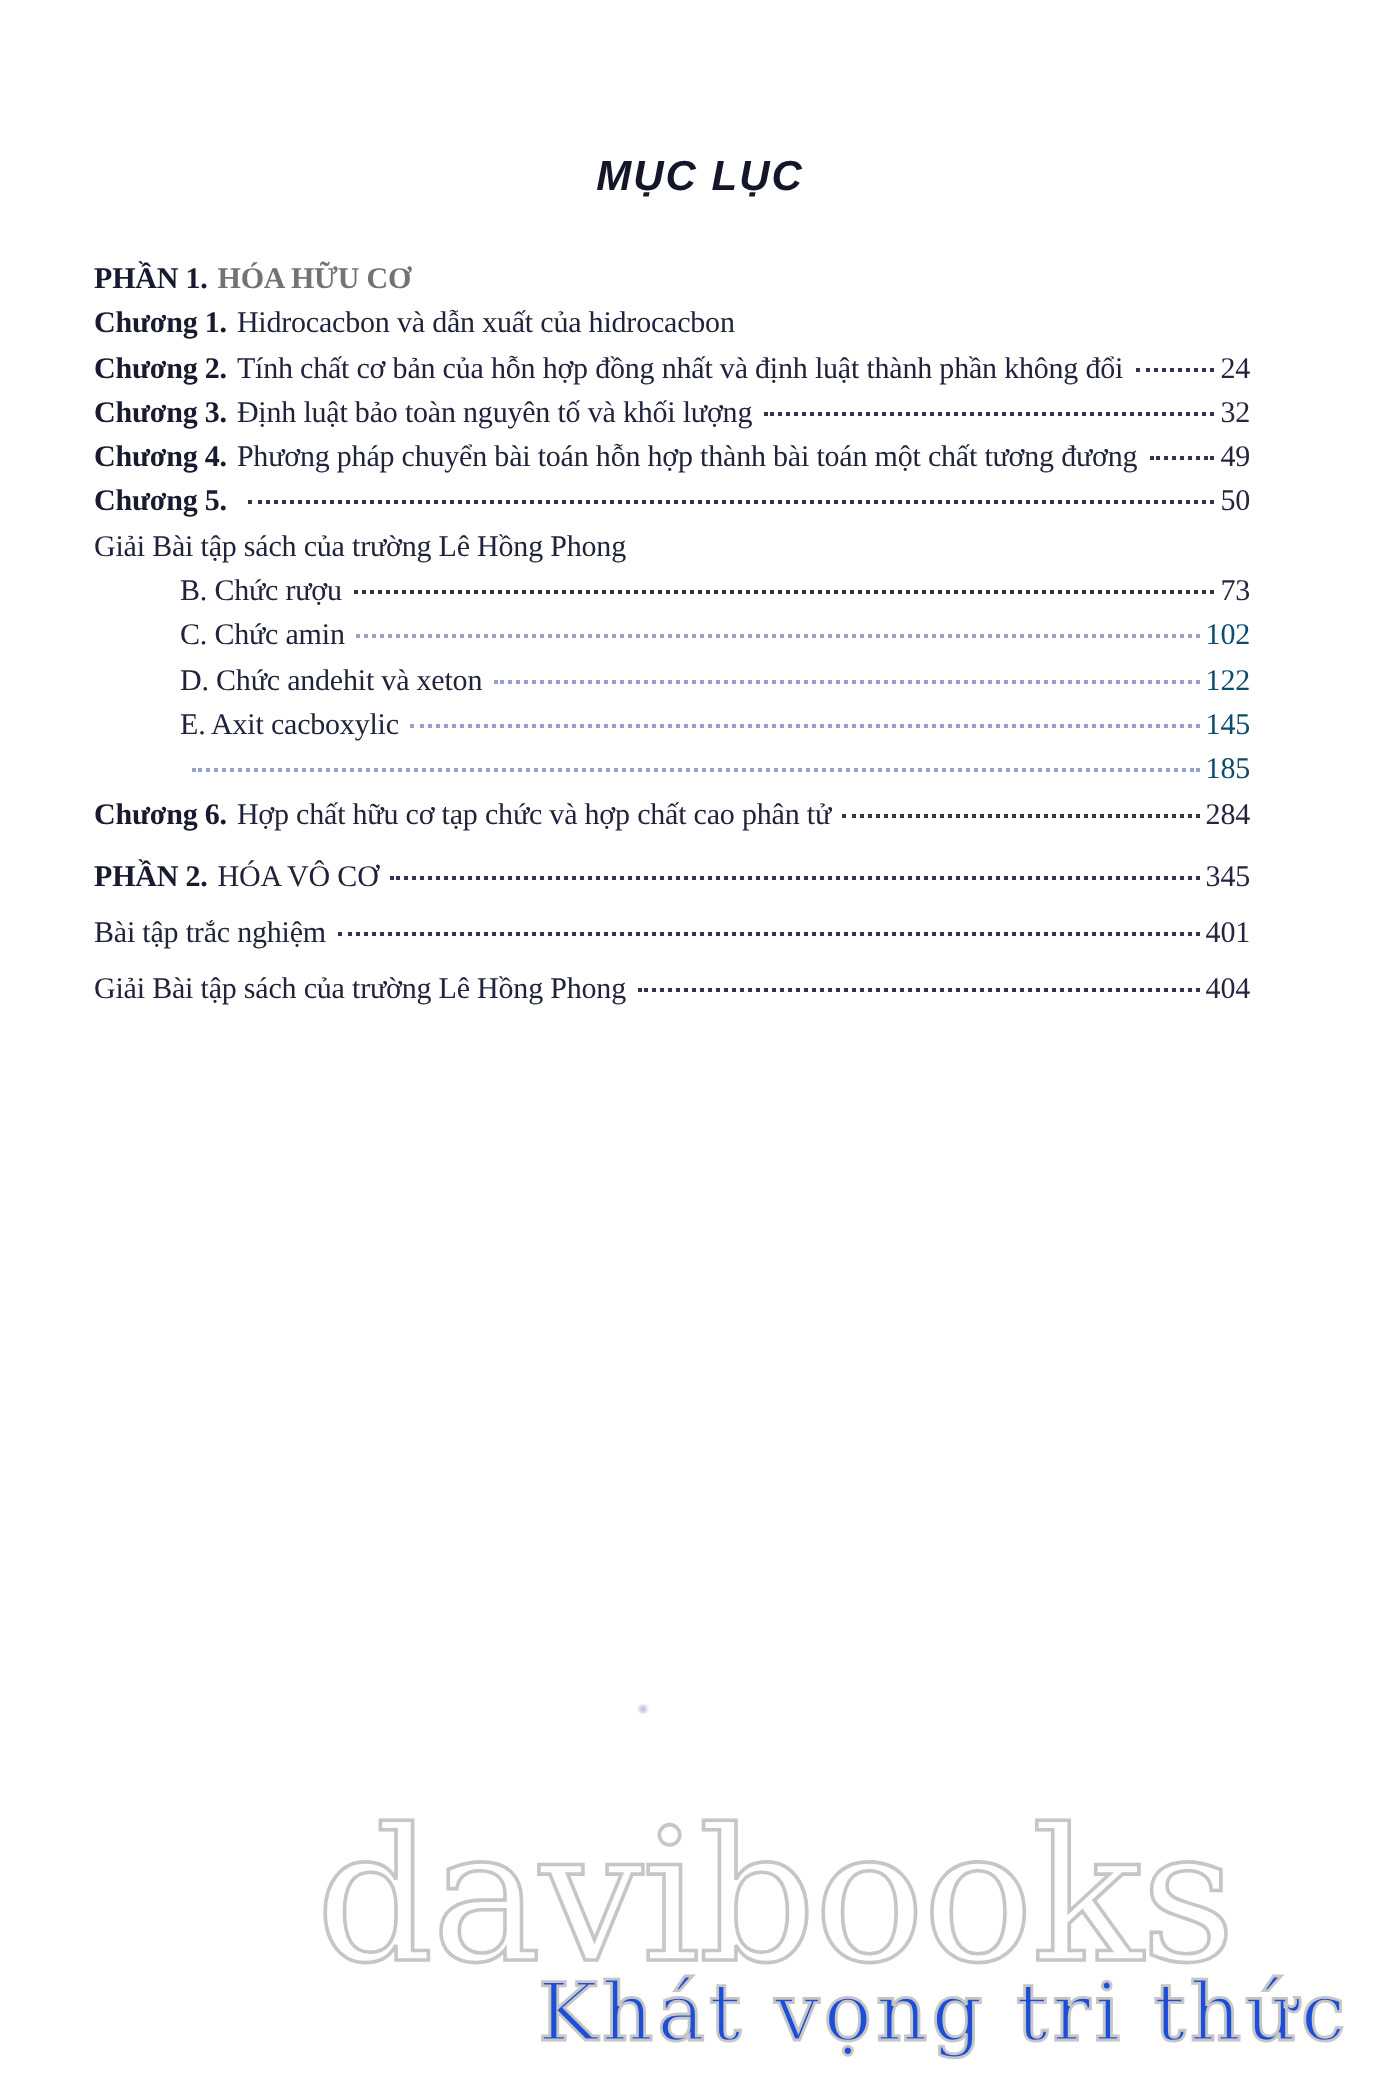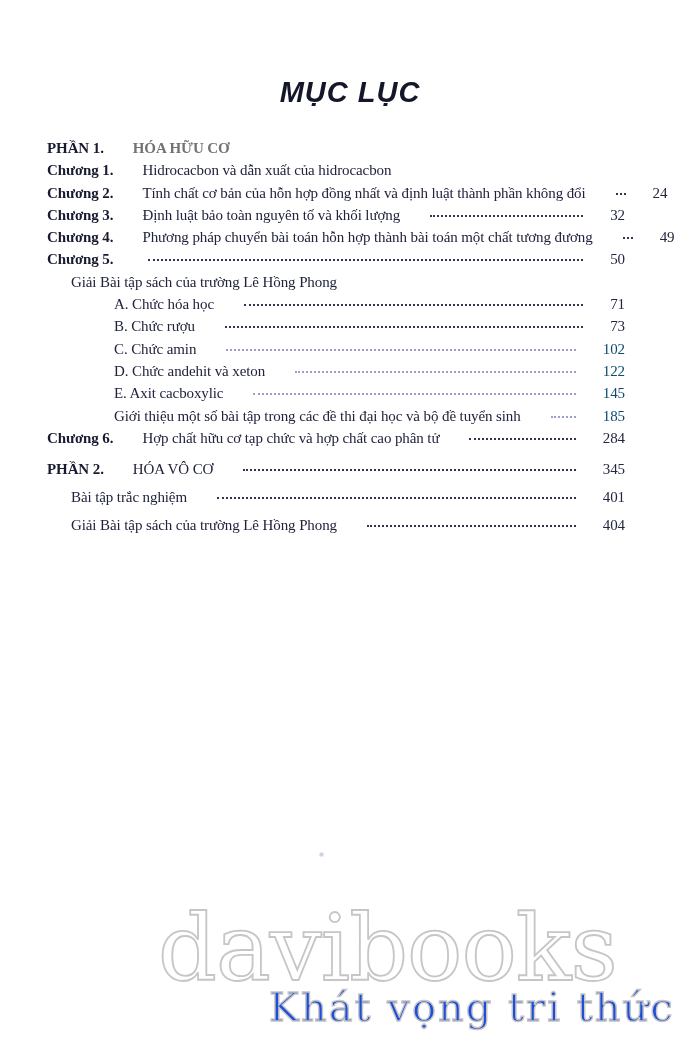--- a/index.html
+++ b/index.html
@@ -9,36 +9,35 @@
     background:#ffffff;
     overflow:hidden;
     font-family:"Liberation Serif", serif;
   }
   .title{
     margin:78px 0 0 0;
     text-align:center;
     font-family:"Liberation Sans", sans-serif;
     font-style:italic;
     font-weight:bold;
-    font-size:29px;
+    font-size:21px;
     line-height:1;
     letter-spacing:1px;
     color:#14162a;
   }
   .toc{
     margin:30px 75px 0 47px;
     font-size:15px;
     letter-spacing:-0.1px;
     color:#20233c;
   }
   .row{
     display:flex;
     align-items:baseline;
     white-space:nowrap;
-    gap:24px;
   }
   .block1 .row{line-height:22.3px;}
   .block2{margin-top:6px;}
   .block2 .row{line-height:28px;}
   .prefix{font-weight:bold;color:#181a30;}
   .prefix:not(:empty){margin-right:5px;}
   .row.part .label{font-weight:bold;color:#737373;}
   .indent-1{padding-left:43px;}
   .indent-2{padding-left:49px;}
   .leader{
@@ -139,29 +138,23 @@
         <span class="leader"></span>
         <span class="pagenum">50</span>
       </div>
 
       <div class="row no-leader">
         <span class="prefix"></span>
         <span class="label">Giải Bài tập sách của trường Lê Hồng Phong</span>
 
       </div>
 
+
       <div class="row indent-1">
         <span class="prefix"></span>
-        <span class="label">A. Chức hóa học</span>
-        <span class="leader"></span>
-        <span class="pagenum">71</span>
-      </div>
-
-      <div class="row indent-1">
-        <span class="prefix"></span>
         <span class="label">B. Chức rượu</span>
         <span class="leader"></span>
         <span class="pagenum">73</span>
       </div>
 
       <div class="row indent-1 faded">
         <span class="prefix"></span>
         <span class="label">C. Chức amin</span>
         <span class="leader"></span>
         <span class="pagenum">102</span>
@@ -176,21 +169,20 @@
 
       <div class="row indent-1 faded">
         <span class="prefix"></span>
         <span class="label">E. Axit cacboxylic</span>
         <span class="leader"></span>
         <span class="pagenum">145</span>
       </div>
 
       <div class="row indent-1 faded">
         <span class="prefix"></span>
-        <span class="label">Giới thiệu một số bài tập trong các đề thi đại học và bộ đề tuyển sinh</span>
         <span class="leader"></span>
         <span class="pagenum">185</span>
       </div>
 
       <div class="row">
         <span class="prefix">Chương 6.</span>
         <span class="label">Hợp chất hữu cơ tạp chức và hợp chất cao phân tử</span>
         <span class="leader"></span>
         <span class="pagenum">284</span>
       </div>

